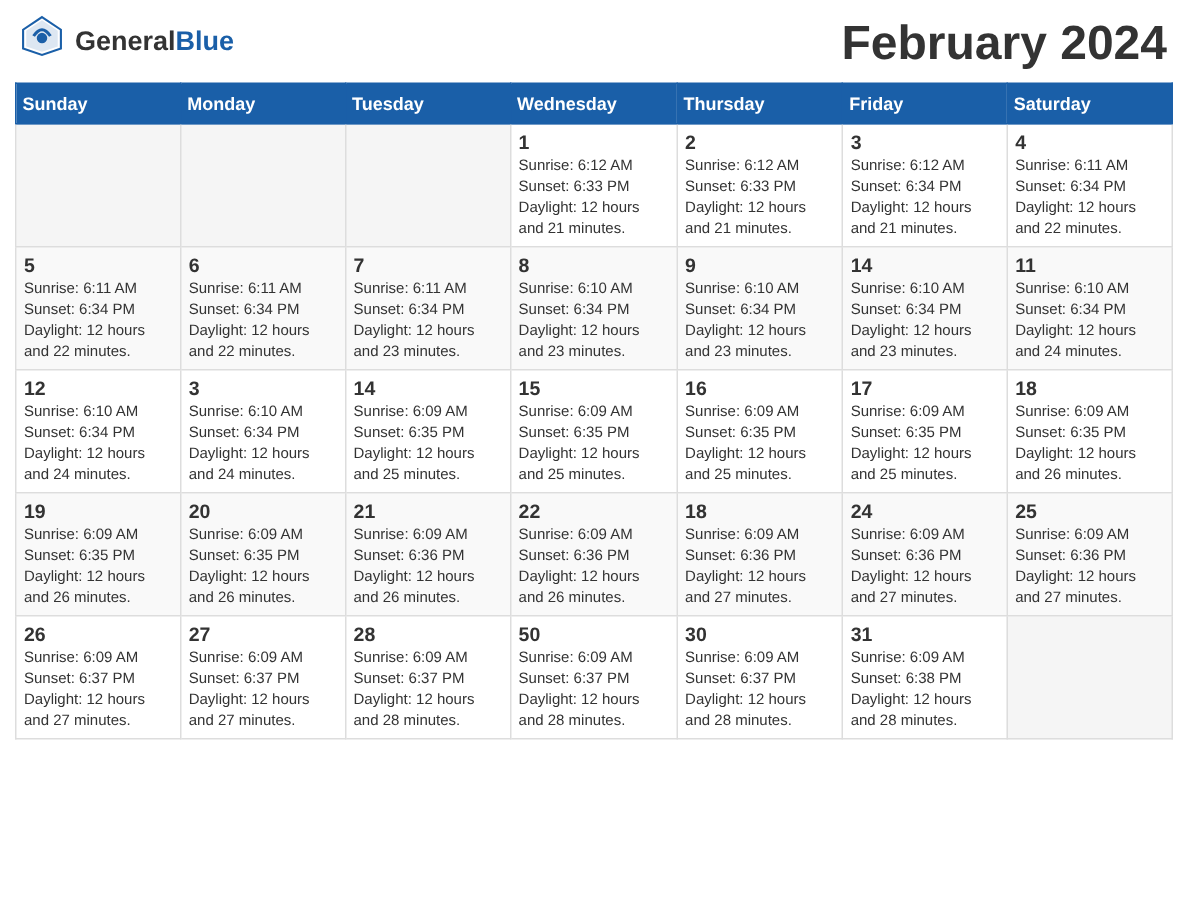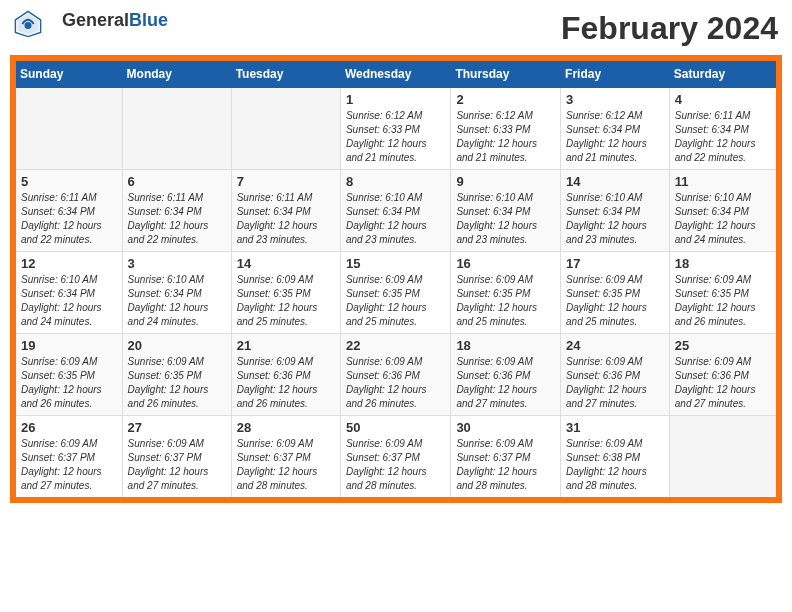--- a/index.html
+++ b/index.html
@@ -12,43 +12,43 @@
     }
     .header {
       display: flex;
       justify-content: space-between;
       align-items: flex-start;
       margin-bottom: 8px;
       padding: 0 4px;
     }
     .logo {
       display: flex;
-      align-items: flex-start;
-      gap: 20px;
+      align-items: flex-end;
+      gap: 8px;
     }
     .logo-icon {
       width: 28px;
       height: 28px;
     }
     .title-block {
       text-align: right;
     }
     .month-title {
       font-size: 32px;
       font-weight: bold;
       color: #333;
     }
     .location-title {
       font-size: 14px;
       color: #555;
     }
     .calendar {
       width: 100%;
       border-collapse: collapse;
-      border: 6px solid #f97316;
+      border: 1px solid #f97316;
     }
     .calendar th {
       background-color: #1a5fa8;
       color: #fff;
       font-size: 12px;
       font-weight: bold;
       padding: 6px 4px;
       text-align: left;
       border: 1px solid #1a5fa8;
     }
@@ -68,21 +68,20 @@
     .day-number {
       font-size: 13px;
       font-weight: bold;
       margin-bottom: 2px;
       color: #333;
     }
     .day-info {
       font-size: 10px;
       line-height: 1.4;
       color: #333;
-      font-style: italic;
     }
     .empty-cell {
       background: #f5f5f5 !important;
     }
     .row-alt td {
       background: #f0f4fa;
     }
   </style>
 </head>
 <body>

